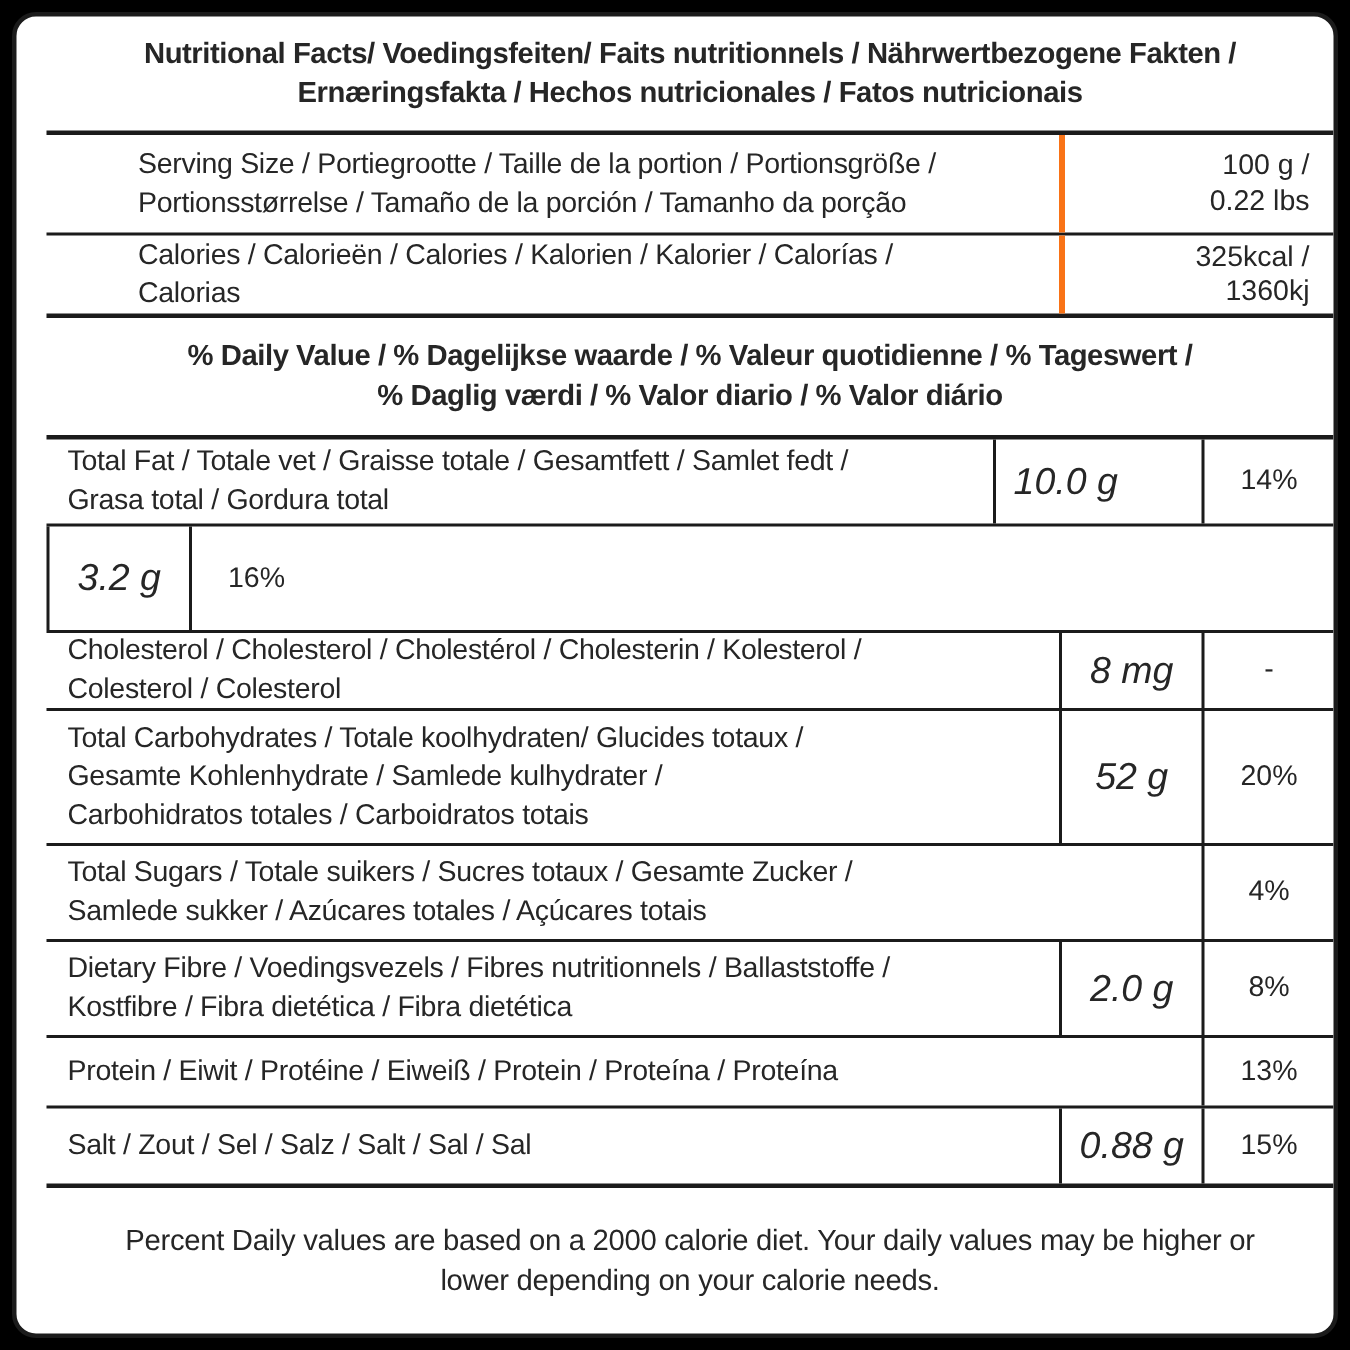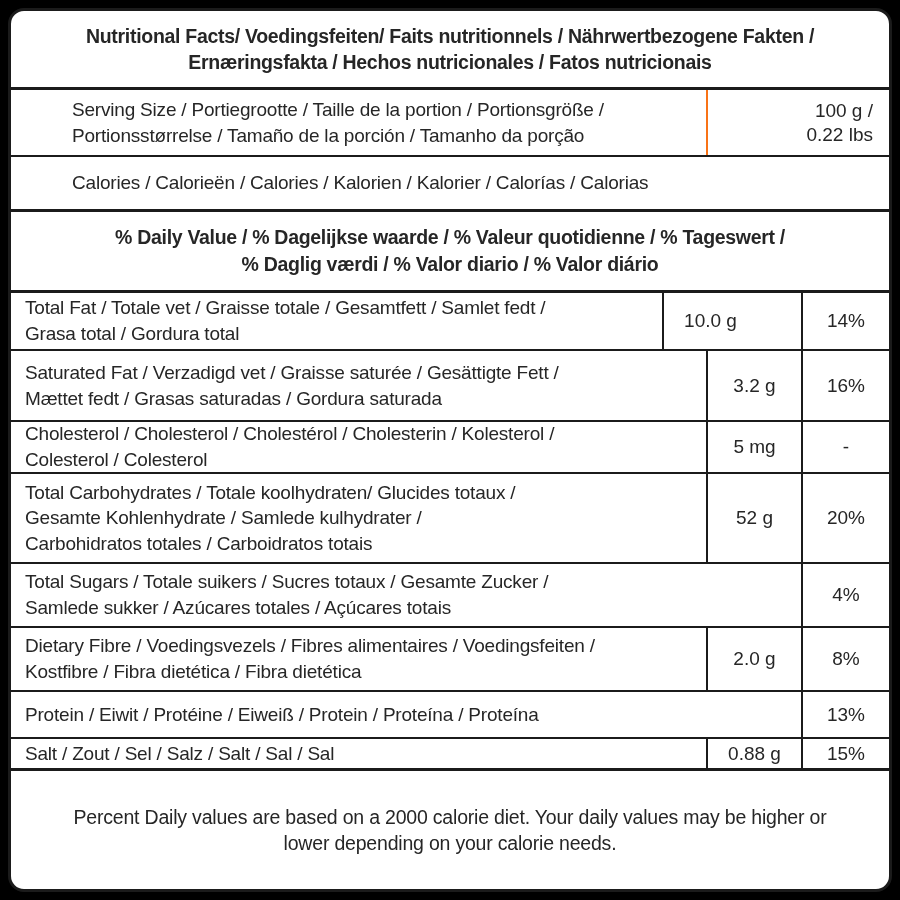--- a/index.html
+++ b/index.html
@@ -13,21 +13,21 @@
     position: absolute;
     left: 8px; top: 8px;
     width: 884px; height: 884px;
     background: #ffffff;
     border: 3px solid #1b1b1b;
     border-radius: 16px;
     overflow: hidden;
     display: flex;
     flex-direction: column;
   }
-  .row { display: flex; align-items: center; flex: 0 0 auto; }
+  .row { display: flex; align-items: center; flex: 0 0 auto; margin-left: 20px; }
   .pre { white-space: pre-line; }
 
   
   .title-row {
     height: 79px;
     border-bottom: 3px solid #1b1b1b;
     justify-content: center;
   }
   .title-text {
     font-size: 19.5px;
@@ -43,21 +43,21 @@
   .two-col .lbl {
     flex: 1 1 auto;
     padding: 4px 10px 4px 14px;
     font-size: 19px;
     line-height: 1.33;
     letter-spacing: -0.2px;
   }
   .two-col .val {
     flex: 0 0 183px;
     align-self: stretch;
-    border-left: 2px solid #f97316;
+    border-left: 4px solid #f97316;
     display: flex;
     align-items: center;
     justify-content: flex-end;
     text-align: right;
     padding: 2px 16px 2px 6px;
     font-size: 19px;
     line-height: 1.22;
   }
   .serving-row { height: 67px; }
   .calories-row { height: 55px; border-bottom-width: 3px; gap: 44px; }
@@ -83,37 +83,38 @@
     padding: 4px 8px 4px 14px;
     font-size: 19px;
     line-height: 1.35;
     letter-spacing: -0.2px;
   }
   .nutrient .amt {
     flex: 0 0 95px;
     align-self: stretch;
     border-left: 2px solid #1b1b1b;
     display: flex; align-items: center; justify-content: center;
-    font-size: 19px;
+    font-size: 25px;
+    font-style: italic;
   }
   .nutrient .pct {
     flex: 0 0 88px;
     align-self: stretch;
     border-left: 2px solid #1b1b1b;
     display: flex; align-items: center; justify-content: center;
     font-size: 19px;
   }
   .h-fat { height: 58px; gap: 44px; }
   .h-satfat { height: 71px; }
   .h-chol { height: 52px; }
   .h-carb { height: 90px; }
   .h-sugar { height: 64px; gap: 37px; }
   .h-fibre { height: 64px; }
   .h-protein { height: 47px; }
-  .h-salt { height: 32px; border-bottom-width: 3px; }
+  .h-salt { height: 53px; border-bottom-width: 3px; }
 
   
   .footnote-row { flex: 1 1 auto; justify-content: center; border-radius: 24px; }
   .footnote-text {
     font-size: 19.5px;
     text-align: center;
     line-height: 1.35;
     letter-spacing: -0.2px;
     padding: 0 10px;
   }
@@ -130,64 +131,64 @@
 
   <div class="row two-col serving-row">
     <div class="lbl pre">Serving Size / Portiegrootte / Taille de la portion / Portionsgröße /
 Portionsstørrelse / Tamaño de la porción / Tamanho da porção</div>
     <div class="val pre">100 g /
 0.22 lbs</div>
   </div>
 
   <div class="row two-col calories-row">
     <div class="lbl pre">Calories / Calorieën / Calories / Kalorien / Kalorier / Calorías / Calorias</div>
+    <div class="val pre">325kcal /
+1360kj</div>
   </div>
 
   <div class="row dv-row">
     <div class="dv-text pre">% Daily Value / % Dagelijkse waarde / % Valeur quotidienne / % Tageswert /
 % Daglig værdi / % Valor diario / % Valor diário</div>
   </div>
 
   <div class="row nutrient h-fat">
     <div class="lbl pre">Total Fat / Totale vet / Graisse totale / Gesamtfett / Samlet fedt /
 Grasa total / Gordura total</div>
     <div class="amt">10.0 g</div>
     <div class="pct">14%</div>
   </div>
 
   <div class="row nutrient h-satfat">
-    <div class="lbl pre">Saturated Fat / Verzadigd vet / Graisse saturée / Gesättigte Fett /
-Mættet fedt / Grasas saturadas / Gordura saturada</div>
     <div class="amt">3.2 g</div>
     <div class="pct">16%</div>
   </div>
 
   <div class="row nutrient h-chol">
     <div class="lbl pre">Cholesterol / Cholesterol  / Cholestérol / Cholesterin /  Kolesterol /
 Colesterol / Colesterol</div>
-    <div class="amt">5 mg</div>
+    <div class="amt">8 mg</div>
     <div class="pct">-</div>
   </div>
 
   <div class="row nutrient h-carb">
     <div class="lbl pre">Total Carbohydrates / Totale koolhydraten/ Glucides totaux /
 Gesamte Kohlenhydrate / Samlede kulhydrater /
 Carbohidratos totales / Carboidratos totais</div>
     <div class="amt">52 g</div>
     <div class="pct">20%</div>
   </div>
 
   <div class="row nutrient h-sugar">
     <div class="lbl pre">Total Sugars / Totale suikers / Sucres totaux / Gesamte Zucker /
 Samlede sukker / Azúcares totales / Açúcares totais</div>
     <div class="pct">4%</div>
   </div>
 
   <div class="row nutrient h-fibre">
-    <div class="lbl pre">Dietary Fibre / Voedingsvezels / Fibres alimentaires / Voedingsfeiten /
+    <div class="lbl pre">Dietary Fibre / Voedingsvezels / Fibres nutritionnels / Ballaststoffe /
 Kostfibre / Fibra dietética / Fibra dietética</div>
     <div class="amt">2.0 g</div>
     <div class="pct">8%</div>
   </div>
 
   <div class="row nutrient h-protein">
     <div class="lbl pre">Protein / Eiwit / Protéine / Eiweiß / Protein / Proteína / Proteína</div>
     <div class="pct">13%</div>
   </div>
 

